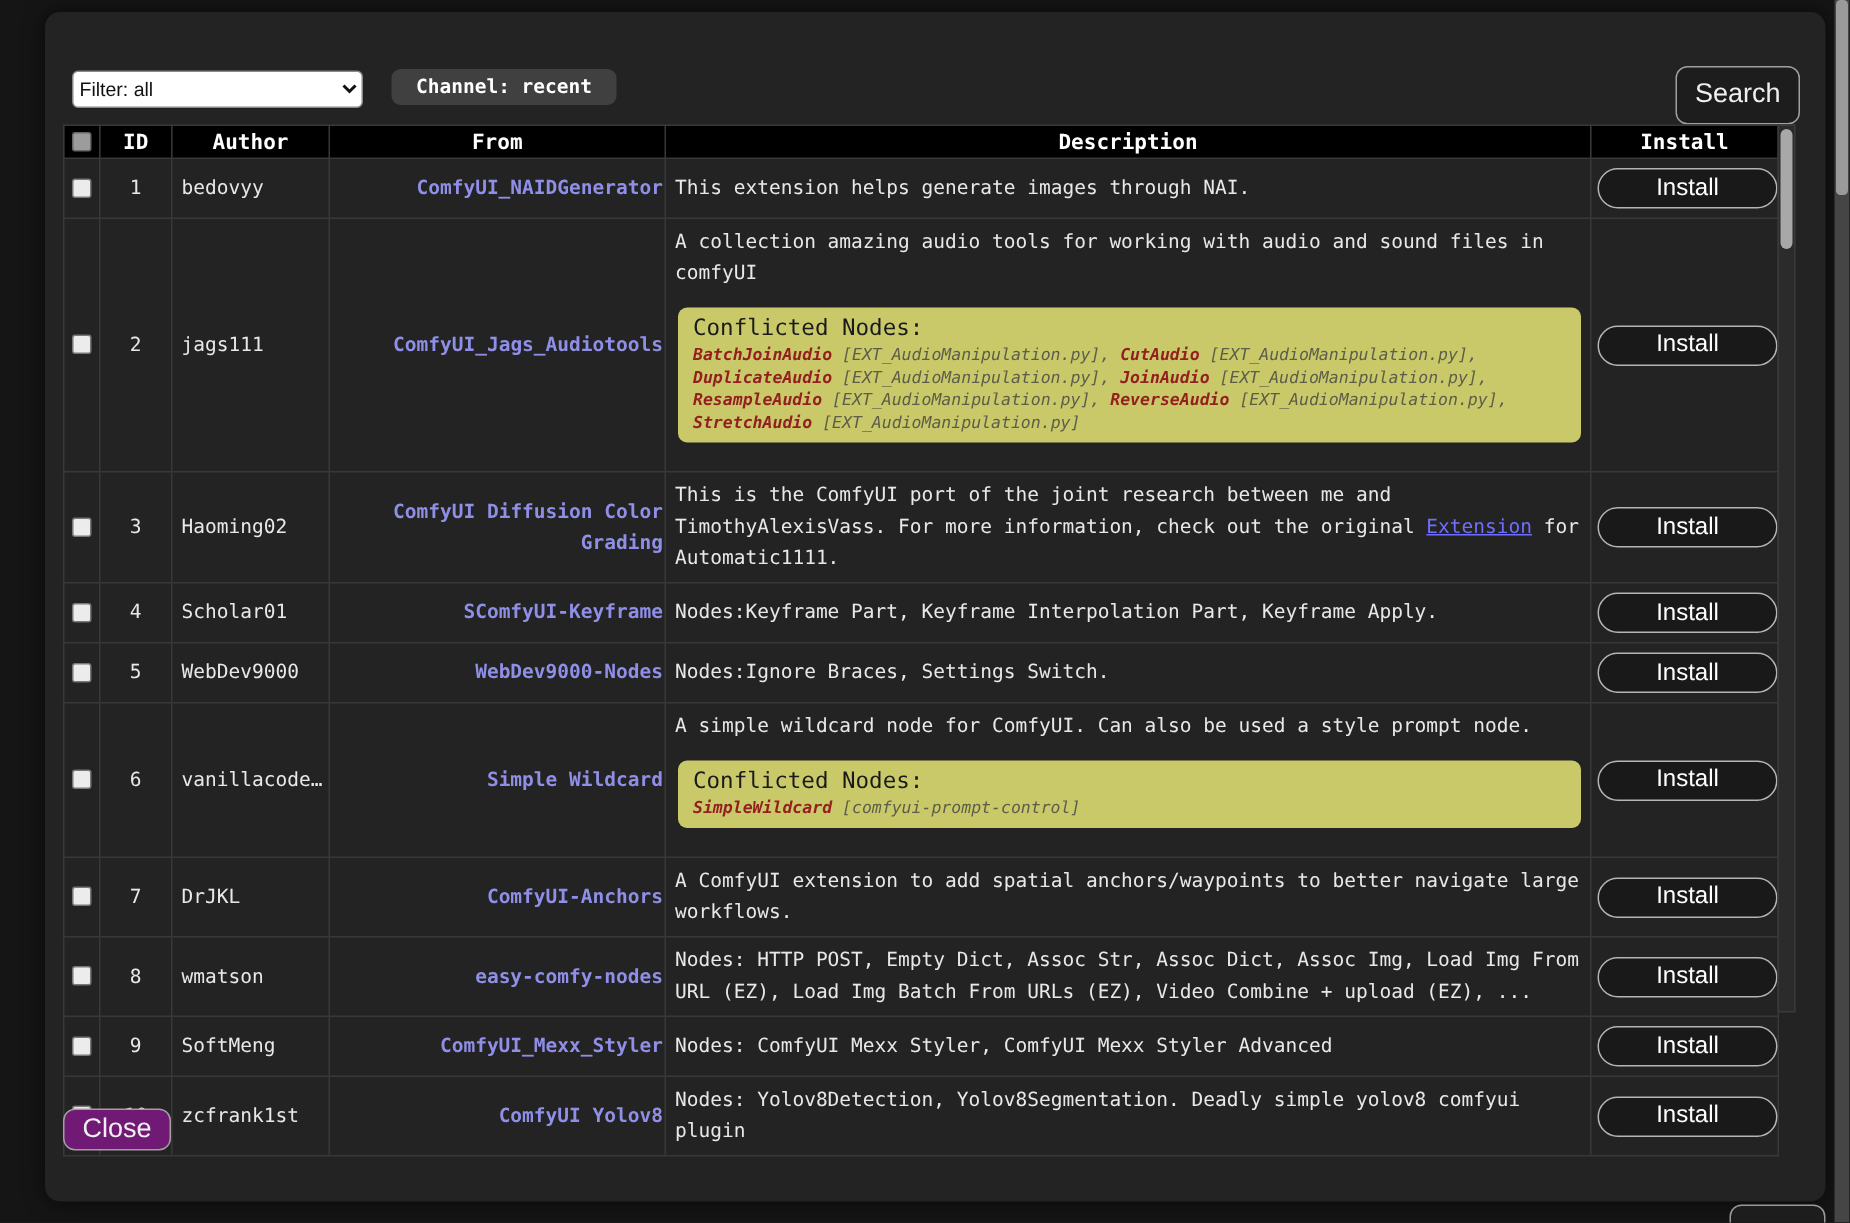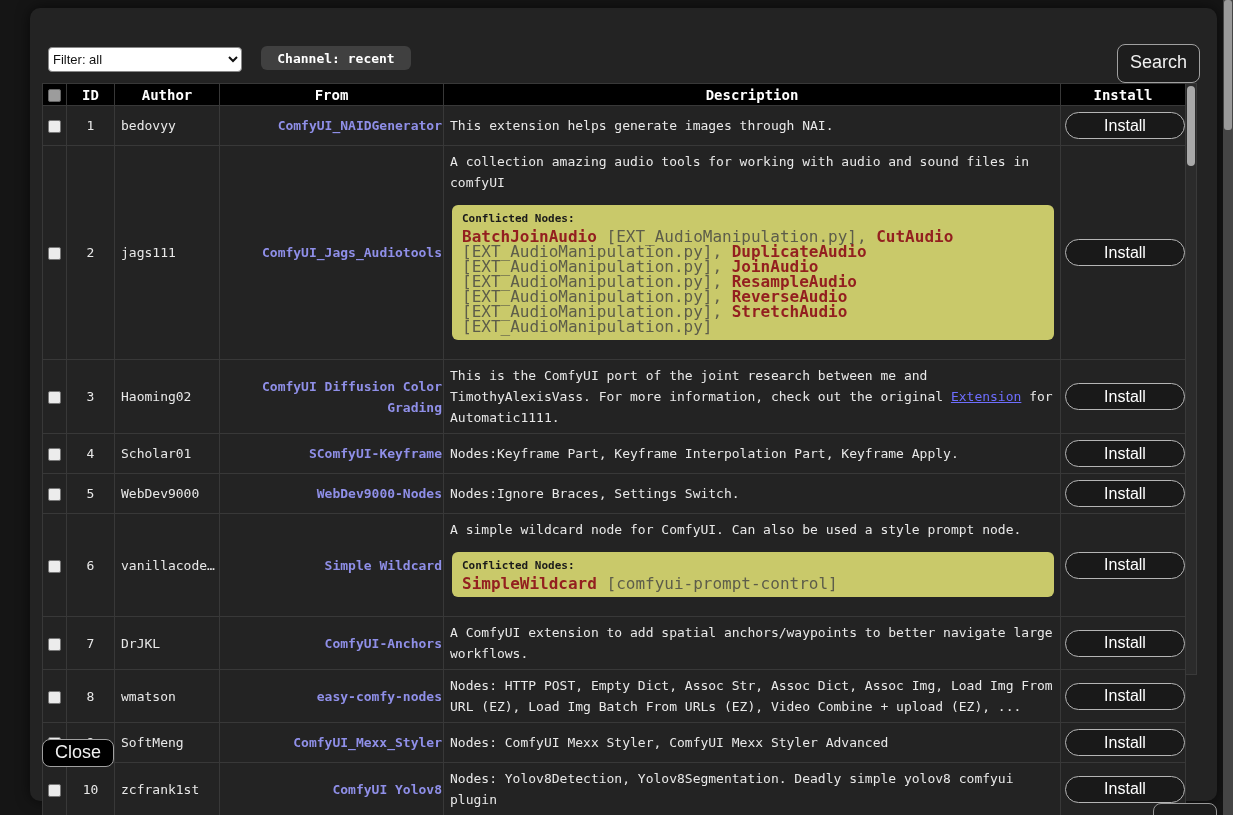--- a/index.html
+++ b/index.html
@@ -56,22 +56,22 @@
   td.c-cb, td.c-id { text-align:center; }
   td.c-author { padding-left:6px; white-space:nowrap; overflow:hidden; }
   td.c-name { padding-left:8px; padding-right:1px;text-align:right; }
   .name-link { color:#8f8fe8; font-weight:bold; cursor:pointer; }
   td.c-desc { padding:5px 2px 5px 6px; }
   .desc-link { color:#6e6eff; text-decoration:underline; cursor:pointer;margin-top:36px; }
   .conflict-box {
     background:#c9c96a; border-radius:6px; padding:6px 10px;
     margin:12px 4px 14px 2px; line-height:15px;
   }
-  .conflict-title { display:block; color:#1a1a1a; font-weight:bold; font-size:11px; margin-bottom:3px; }
-  .conflict-items { font-size:16px; }
+  .conflict-title { display:block; color:#1a1a1a; font-weight:normal; font-size:15px; margin-bottom:3px; }
+  .conflict-items { font-size:11px;font-style:italic; }
   .conflict-node { color:#931f1f; font-weight:bold; }
   .conflict-src  { color:#5d5d4a; }
   td.c-install { text-align:center; }
   .install-btn {
     width:120px; height:27px; background:#191919; color:#fff;
     border:1px solid #b5b5b5; border-radius:14px;
     font:16px "Liberation Sans", sans-serif; cursor:pointer;
   }
   .cb {
     display:inline-block; width:13px; height:13px; background:#ececec;
@@ -82,21 +82,21 @@
   .table-scrollbar {
     position:absolute; left:1155px; top:75px; width:12px; height:592px;
     background:#2b2b2b; border:1px solid #3a3a3a;
   }
   .table-scroll-thumb {
     position:absolute; left:1px; top:2px; width:8px; height:80px;
     background:#a8a8a8; border-radius:4px;
   }
   .close-btn {
     position:absolute; left:12px; top:731px; height:28px; padding:1px 12px 3px;
-    background:#000000; color:#f0f0f0; border:1px solid #a0a0a0; border-radius:8px;
+    background:#701a75; color:#f0f0f0; border:1px solid #a0a0a0; border-radius:8px;
     font:18px "Liberation Sans", sans-serif; cursor:pointer;
   }
   .page-scrollbar {
     position:absolute; right:0; top:0; width:10px; height:815px; background:#454545;
   }
   .page-scroll-thumb {
     position:absolute; left:1px; top:0; width:8px; height:130px;
     background:#9a9a9a; border-radius:3px;
   }
   .bg-partial-button {

